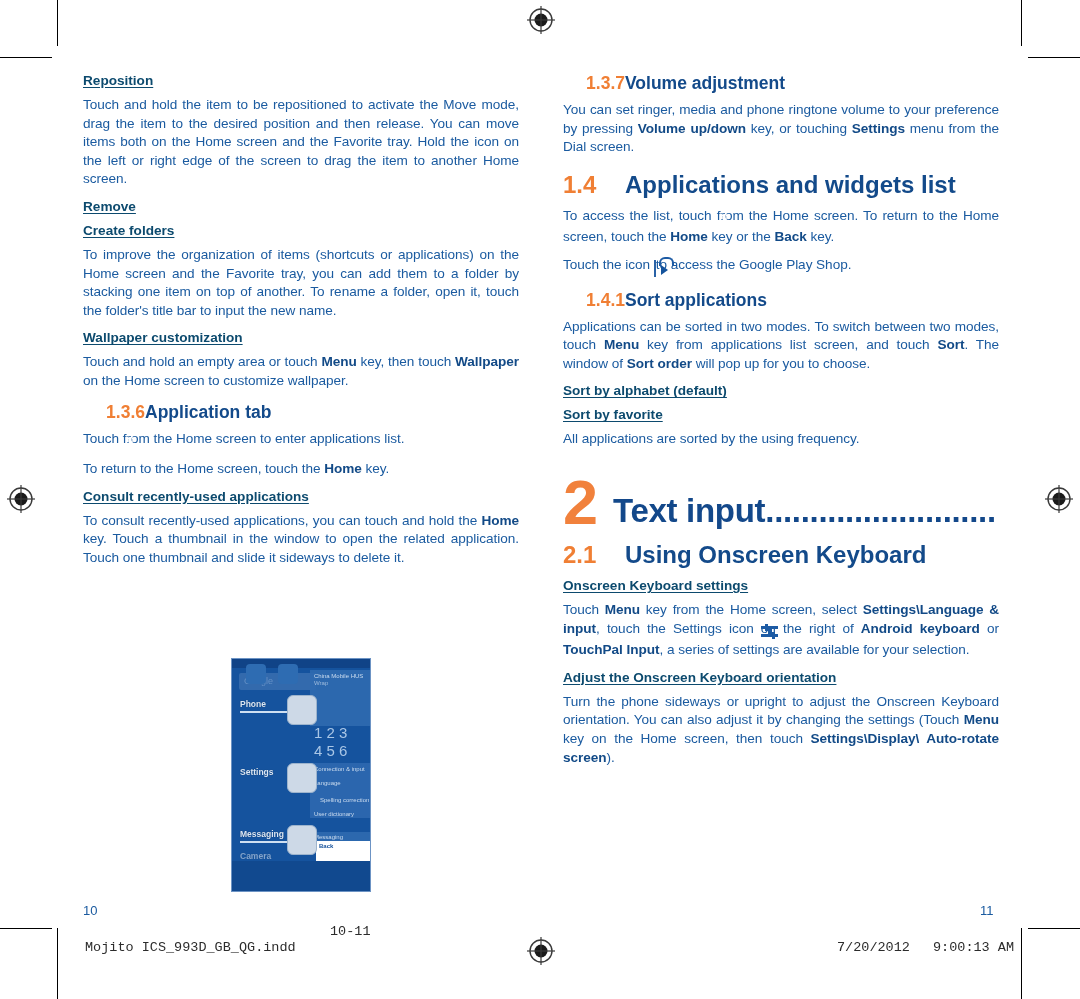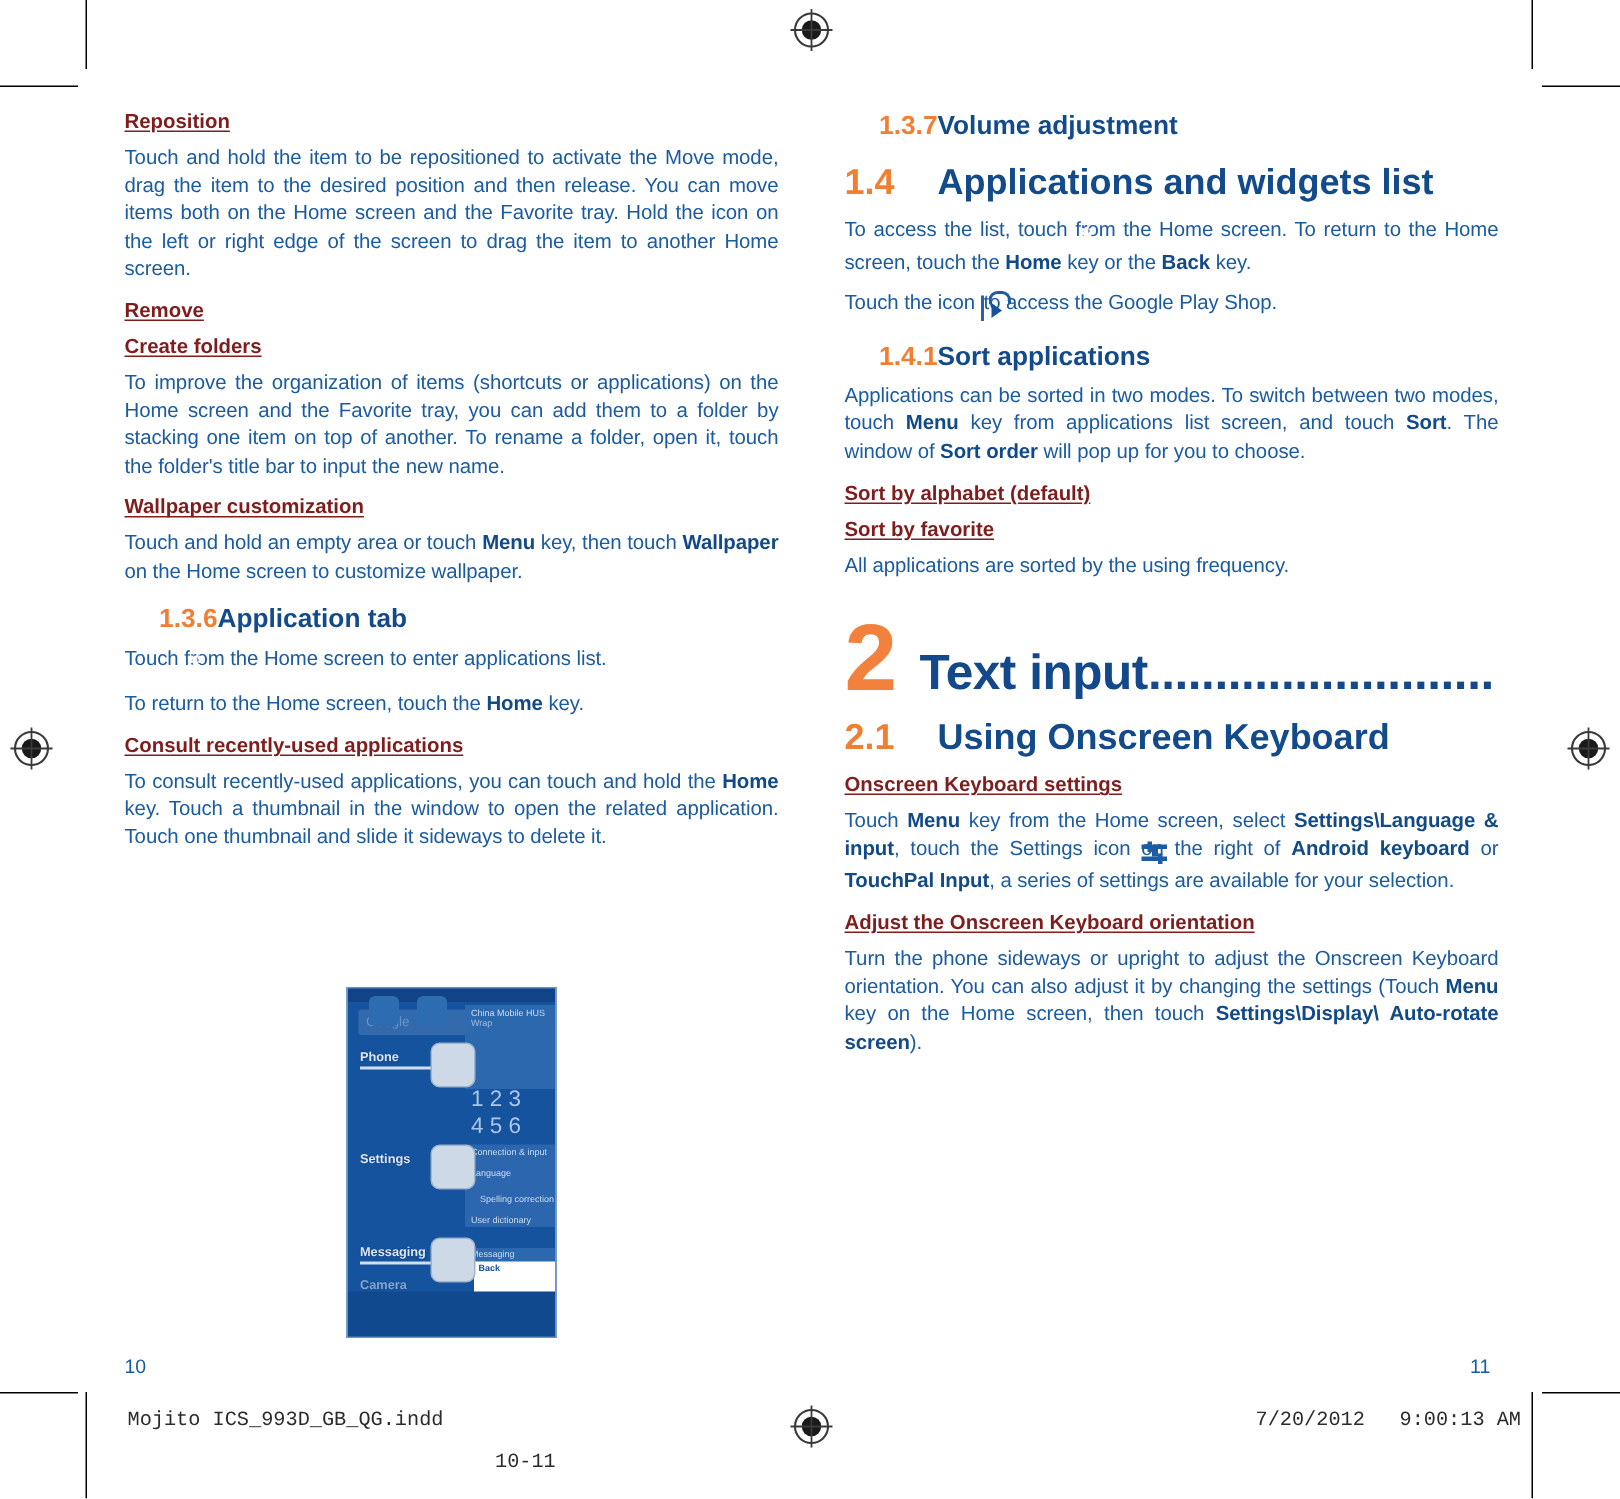--- a/index.html
+++ b/index.html
@@ -28,21 +28,21 @@
     letter-spacing:-0.05px;
   }
   p.body.last{margin-bottom:11px;}
   b, strong{font-weight:bold;color:#124a87;}
 
   h4.sub{
     margin:0 0 7px 0;
     font-size:13.6px;
     line-height:17px;
     font-weight:bold;
-    color:#7f1d1d;
+    color:#0c4a6e;
     text-decoration:underline;
     text-underline-offset:2px;
   }
 
   h3.num{
     margin:10px 0 7px 0;
     font-size:17.5px;
     line-height:22px;
     font-weight:bold;
     color:#134a8a;
@@ -262,20 +262,21 @@
   <div class="label" style="left:8px;top:192px;opacity:.55;">Camera</div>
 
   <div class="dock"></div>
   <div class="dockicon" style="left:14px;"></div>
   <div class="dockicon" style="left:46px;"></div>
 </div>
 
 <div class="col col-right">
 
   <h3 class="num" style="margin-top:0"><span class="n">1.3.7</span><span>Volume adjustment</span></h3>
+  <p class="body"><span>You can set ringer, media and phone ringtone volume to your preference by pressing </span><b>Volume up/down</b><span> key, or touching </span><b>Settings</b><span> menu from the Dial screen.</span></p>
 
   <h2 class="sec"><span class="n">1.4</span><span>Applications and widgets list</span></h2>
 
 
   <p class="body"><span>To access the list, touch </span><span class="ico-drawer"><i style="left:3.6px;top:3.6px;"></i><i style="left:6.3px;top:3.6px;"></i><i style="left:9px;top:3.6px;"></i><i style="left:3.6px;top:6.3px;"></i><i style="left:6.3px;top:6.3px;"></i><i style="left:9px;top:6.3px;"></i><i style="left:3.6px;top:9px;"></i><i style="left:6.3px;top:9px;"></i><i style="left:9px;top:9px;"></i></span><span> from the Home screen. To return to the Home screen, touch the </span><b>Home</b><span> key or the </span><b>Back</b><span> key.</span></p>
 
   <p class="body" style="text-align:left"><span>Touch the icon </span><span class="ico-play"><span class="bag"></span><span class="tri"></span></span><span> to access the Google Play Shop.</span></p>
 
   <h3 class="num"><span class="n">1.4.1</span><span>Sort applications</span></h3>
   <p class="body"><span>Applications can be sorted in two modes. To switch between two modes, touch </span><b>Menu</b><span> key from applications list screen, and touch </span><b>Sort</b><span>. The window of </span><b>Sort order</b><span> will pop up for you to choose.</span></p>
@@ -296,15 +297,15 @@
   <p class="body"><span>Touch </span><b>Menu</b><span> key from the Home screen, select </span><b>Settings\Language &amp; input</b><span>, touch the Settings icon </span><span class="ico-settings"><b style="left:0;top:2px;width:17px;height:3px;"></b><b style="left:0;top:10px;width:17px;height:3px;"></b><b style="left:4px;top:0;width:3px;height:7px;"></b><b style="left:11px;top:8px;width:3px;height:7px;"></b><b style="left:7px;top:5px;width:4px;height:5px;"></b></span><span> on the right of </span><b>Android keyboard</b><span> or </span><b>TouchPal Input</b><span>, a series of settings are available for your selection.</span></p>
 
   <h4 class="sub">Adjust the Onscreen Keyboard orientation</h4>
   <p class="body"><span>Turn the phone sideways or upright to adjust the Onscreen Keyboard orientation. You can also adjust it by changing the settings (Touch </span><b>Menu</b><span> key on the  Home screen, then touch </span><b>Settings\Display\ Auto-rotate screen</b><span>).</span></p>
 </div>
 
 <div class="pagenum" style="left:83px;top:903px;">10</div>
 <div class="pagenum" style="left:980px;top:903px;">11</div>
 
 <div class="imprint" style="left:85px;top:940px;">Mojito ICS_993D_GB_QG.indd</div>
-<div class="imprint" style="left:330px;top:968px;">10-11</div>
+<div class="imprint" style="left:330px;top:924px;">10-11</div>
 <div class="imprint" style="left:837px;top:940px;">7/20/2012</div>
 <div class="imprint" style="left:933px;top:940px;">9:00:13 AM</div>
 
 </body></html>

